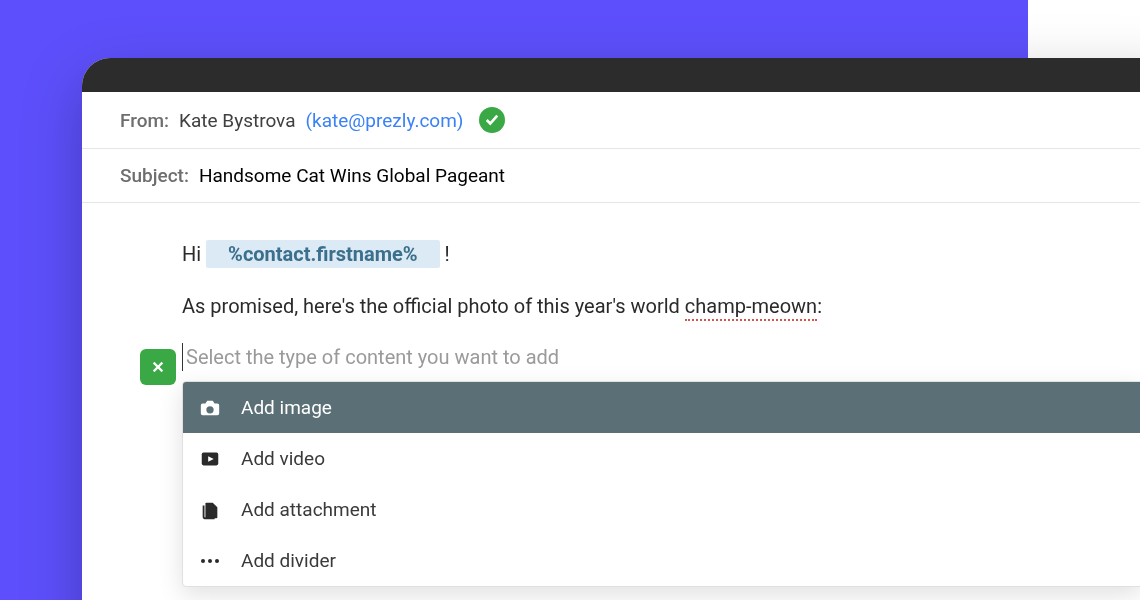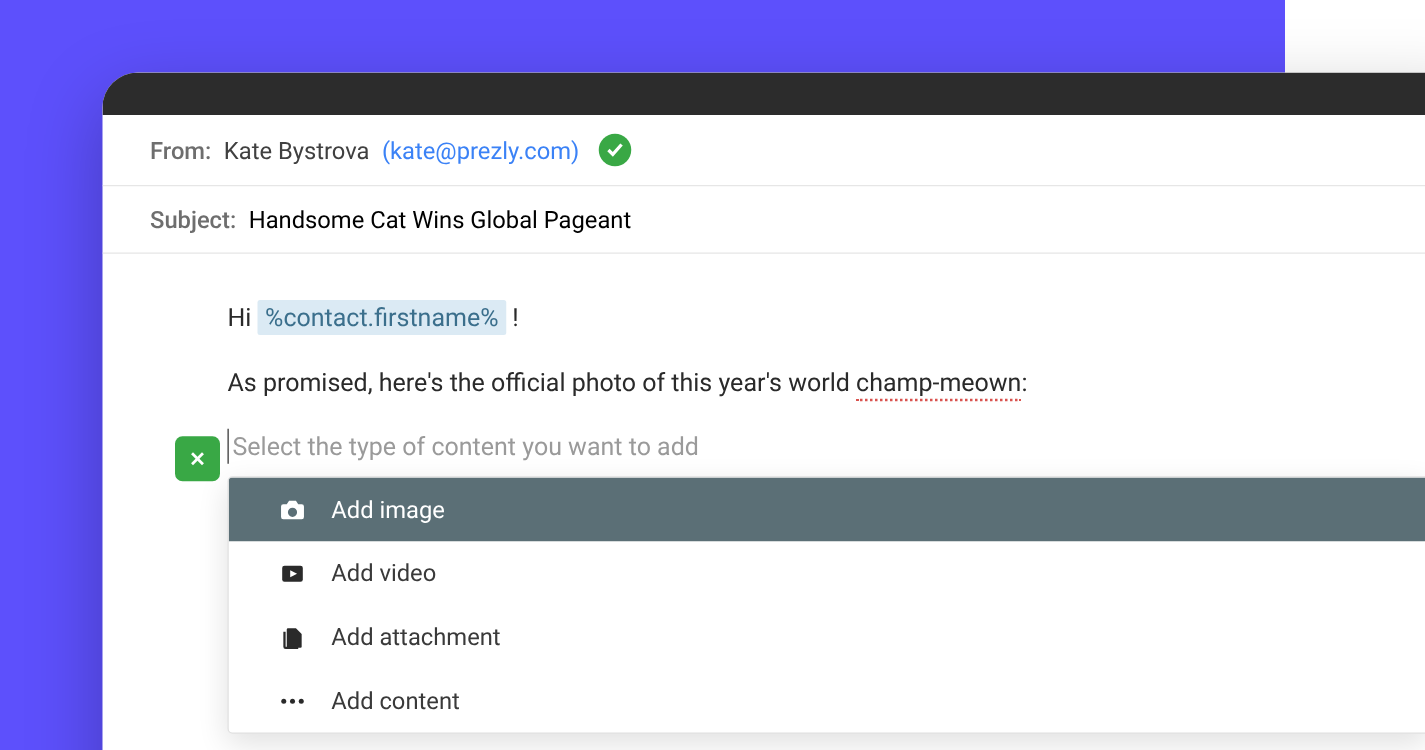--- a/index.html
+++ b/index.html
@@ -29,21 +29,21 @@
     width: 26px; height: 26px; border-radius: 50%;
     background: #39a845; display: flex; align-items: center; justify-content: center;
     margin-left: 6px;
   }
   .check svg { width: 14px; height: 14px; stroke: #fff; stroke-width: 3; fill: none; }
   .subject .value { color: #000000; }
   .body-area { padding: 36px 38px 0 100px; position: relative; }
   .line { font-size: 20px; color: #2a2a2a; line-height: 1.5; margin-bottom: 22px; }
   .mergefield {
     background: #dbeaf4; color: #3b6f8c;
-    padding: 2px 6px; border-radius: 2px;
+    padding: 2px 22px; border-radius: 2px; font-weight: bold;
   }
   .spellerr {
     border-bottom: 2px dotted #d9534f;
     padding-bottom: 1px;
   }
   .close-btn {
     position: absolute; left: 58px; top: 146px;
     width: 36px; height: 36px; border-radius: 6px;
     background: #39a845; display: flex; align-items: center; justify-content: center;
     color: #fff; cursor: pointer;
@@ -58,21 +58,21 @@
   .dropdown {
     background: #fff;
     border: 1px solid #e0e0e0;
     border-radius: 4px 0 0 4px;
     box-shadow: 0 8px 24px rgba(0,0,0,0.12);
     overflow: hidden;
     width: 960px;
   }
   .dd-item {
     display: flex; align-items: center; gap: 20px;
-    padding: 14px 40px;
+    padding: 14px 16px;
     font-size: 19px;
     color: #3a3a3a;
     cursor: pointer;
   }
   .dd-item.selected { background: #5b6f76; color: #fff; }
   .dd-item .icon { width: 22px; height: 22px; display: flex; align-items: center; justify-content: center; }
   .dd-item.selected .icon svg { fill: #fff; }
   .dd-item .icon svg { fill: #2a2a2a; }
   .dots { display:flex; gap:3px; align-items:center; }
   .dots span { width:4px; height:4px; background:#2a2a2a; border-radius:50%; }
@@ -147,18 +147,18 @@
           <span>Add attachment</span>
         </div>
         <div class="dd-item">
           <span class="icon">
             <span class="dots">
                 <span></span>
                 <span></span>
                 <span></span>
               </span>
           </span>
-          <span>Add content</span>
+          <span>Add divider</span>
         </div>
       </div>
     </div>
   </div>
 </div>
 
 </body></html>

